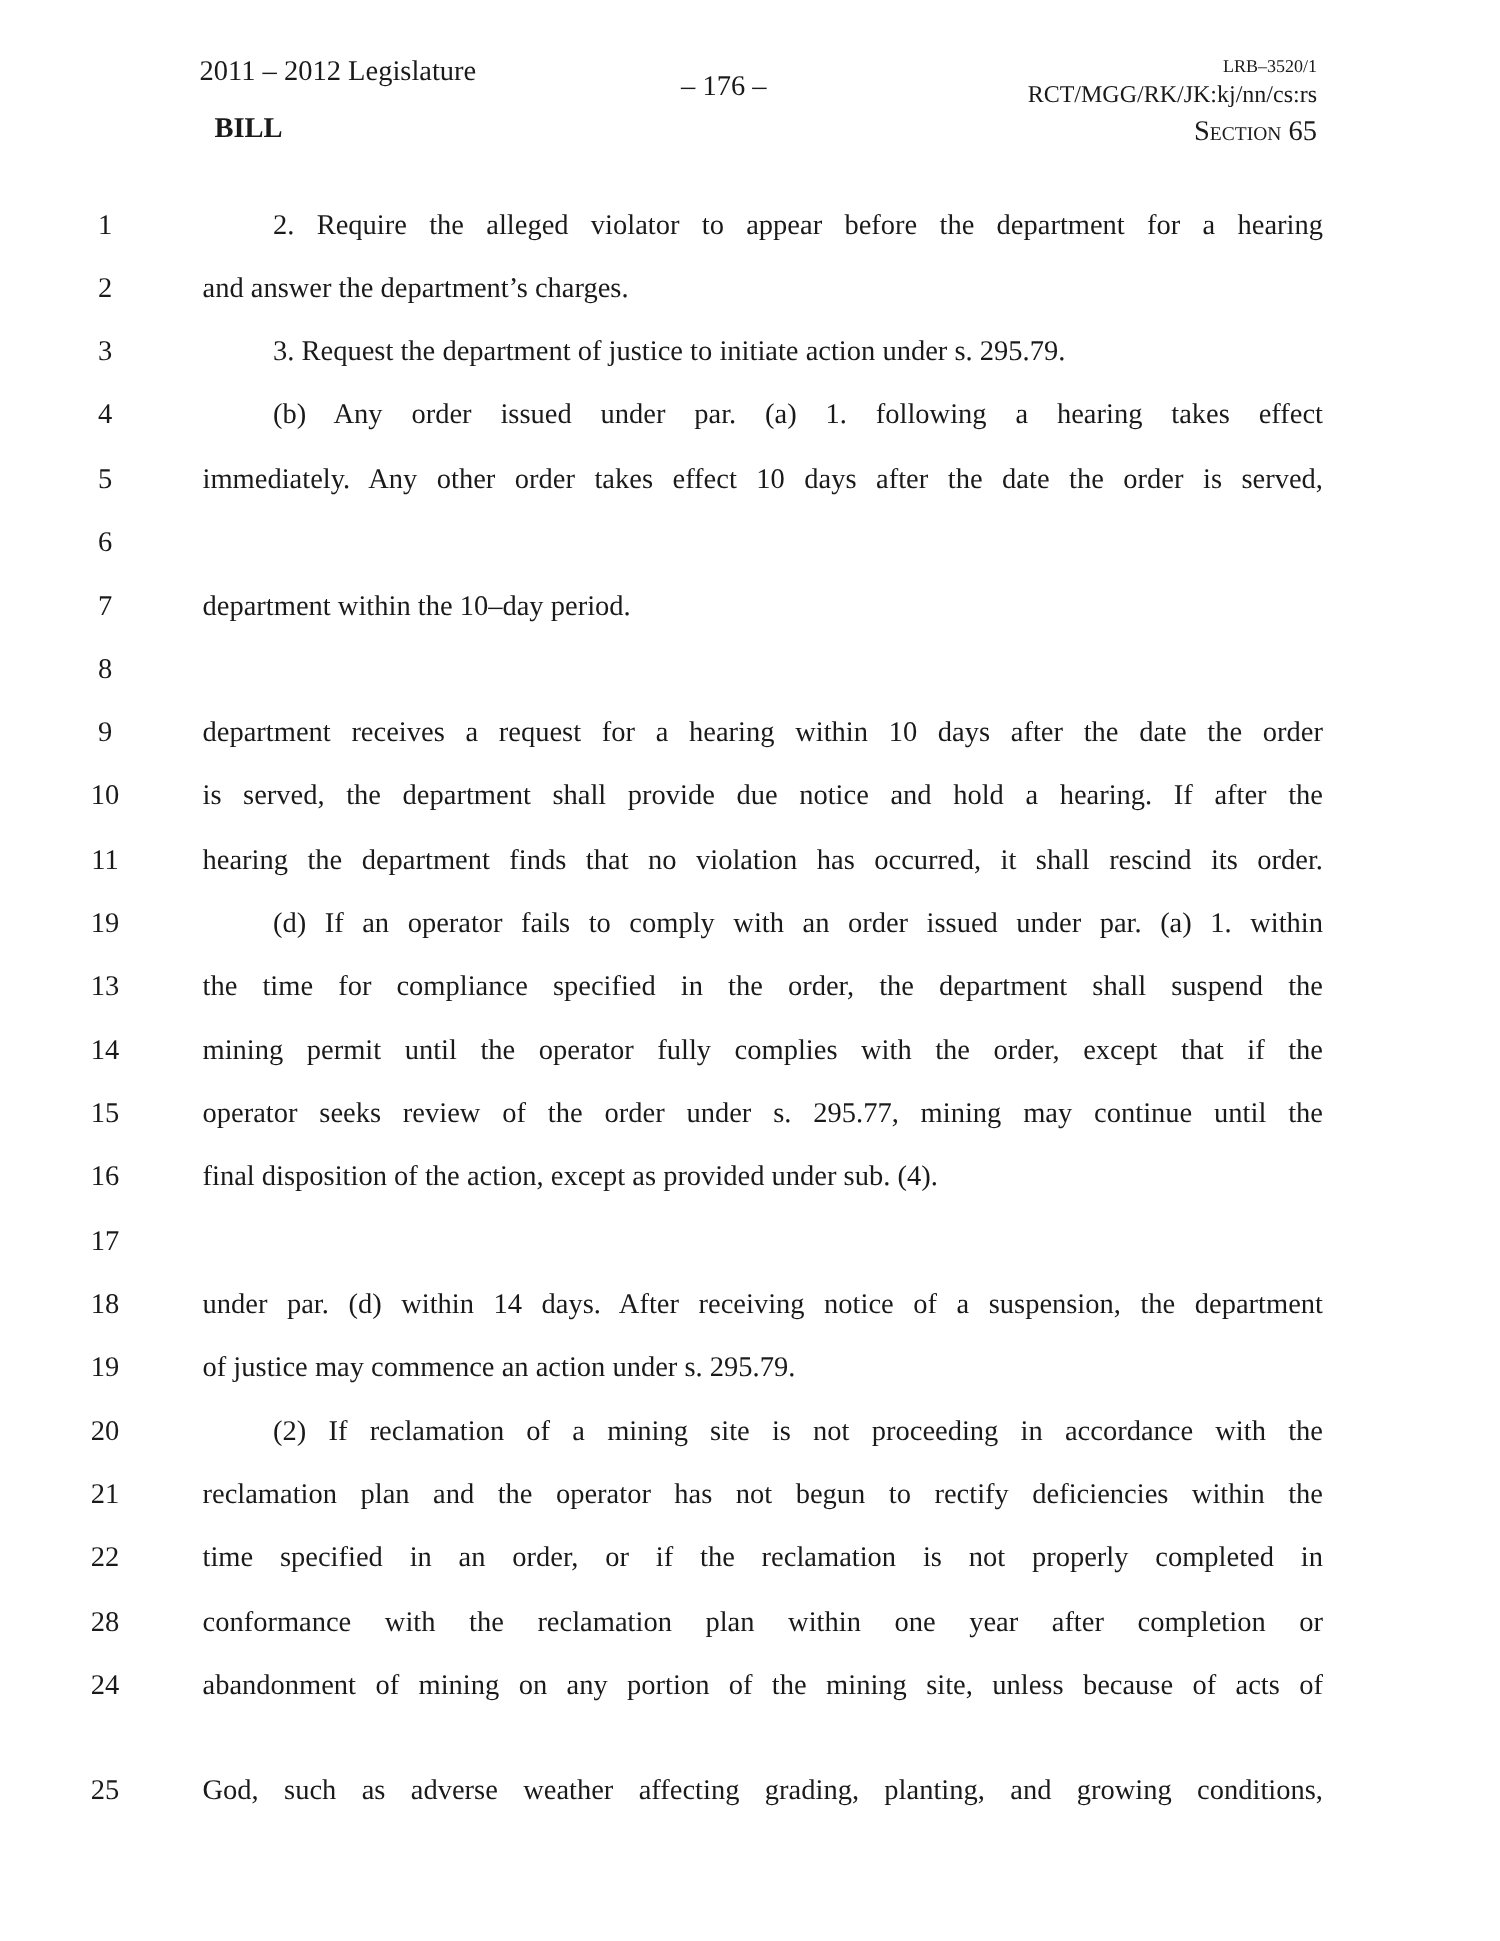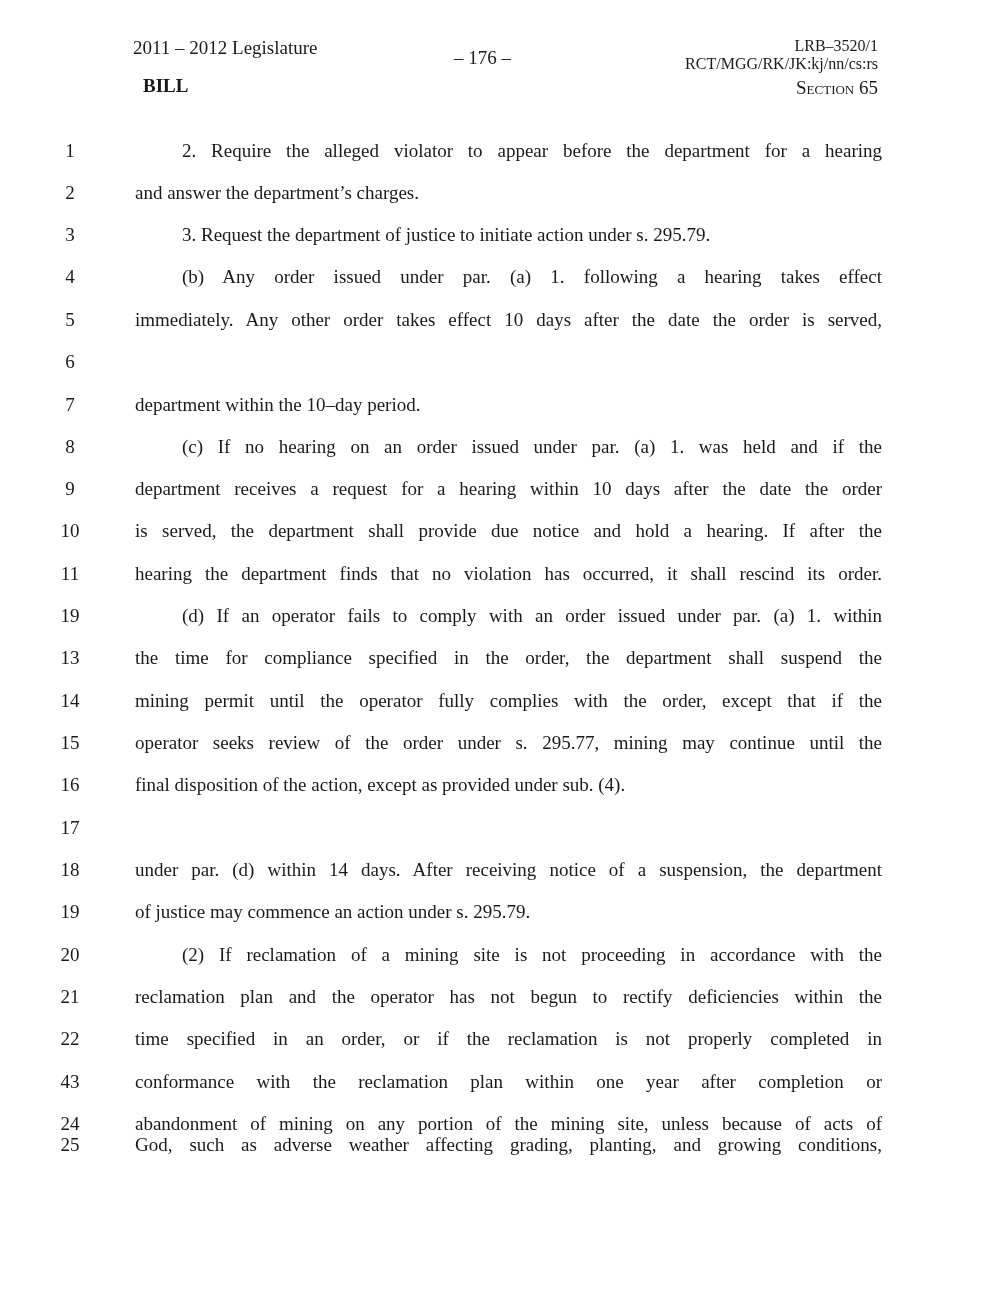--- a/index.html
+++ b/index.html
@@ -1,21 +1,21 @@
 <!DOCTYPE html>
 <html><head>
 <meta charset="utf-8">
 <style>
   html, body { margin: 0; padding: 0; background: #ffffff; }
   body { width: 1000px; height: 1294px; position: relative; overflow: hidden;
          font-family: "Liberation Serif", "DejaVu Serif", serif; color: #1a1a1a; }
   .hdr { position: absolute; font-size: 19px; white-space: nowrap; }
   .hdr-leg { left: 133px; top: 37px; }
   .hdr-page { left: 454px; top: 37px; margin-top: 10px; }
-  .hdr-lrb { right: 122px; top: 37px; font-size: 16px; text-align: center; }
+  .hdr-lrb { right: 122px; top: 37px; font-size: 12px; text-align: center; }
   .hdr-init { right: 122px; top: 55px; font-size: 16px; text-align: left; }
   .hdr-bill { left: 143px; top: 75px; font-weight: bold; font-size: 19px; }
   .hdr-sec { right: 122px; top: 77px; font-size: 19px; font-variant: small-caps; }
   .line { position: absolute; left: 0; width: 1000px; height: 30px; }
   .ln { position: absolute; left: 40px; width: 60px; text-align: center; font-size: 19px; top: 0; }
   .txt { position: absolute; left: 135px; width: 747px; font-size: 19px; top: 0;
          white-space: nowrap; text-align: justify; text-align-last: justify; }
   .txt.indent { left: 182px; width: 700px; }
   .txt.last { text-align-last: left; }
 </style>
@@ -54,21 +54,20 @@
     </div>
   <div class="line" style="top:351px">
       <span class="ln">6</span>
     </div>
   <div class="line" style="top:394px">
       <span class="ln">7</span>
       <span class="txt last">department within the 10–day period.</span>
     </div>
   <div class="line" style="top:436px">
       <span class="ln">8</span>
-      <span class="txt indent">(c)  If no hearing on an order issued under par. (a) 1. was held and if the</span>
     </div>
   <div class="line" style="top:478px">
       <span class="ln">9</span>
       <span class="txt">department receives a request for a hearing within 10 days after the date the order</span>
     </div>
   <div class="line" style="top:520px">
       <span class="ln">10</span>
       <span class="txt">is served, the department shall provide due notice and hold a hearing.  If after the</span>
     </div>
   <div class="line" style="top:563px">
@@ -112,24 +111,24 @@
     </div>
   <div class="line" style="top:986px">
       <span class="ln">21</span>
       <span class="txt">reclamation plan and the operator has not begun to rectify deficiencies within the</span>
     </div>
   <div class="line" style="top:1028px">
       <span class="ln">22</span>
       <span class="txt">time specified in an order, or if the reclamation is not properly completed in</span>
     </div>
   <div class="line" style="top:1071px">
-      <span class="ln">43</span>
+      <span class="ln">28</span>
       <span class="txt">conformance with the reclamation plan within one year after completion or</span>
     </div>
   <div class="line" style="top:1113px">
       <span class="ln">24</span>
       <span class="txt">abandonment of mining on any portion of the mining site, unless because of acts of</span>
     </div>
-  <div class="line" style="top:1134px">
+  <div class="line" style="top:1183px">
       <span class="ln">25</span>
       <span class="txt">God, such as adverse weather affecting grading, planting, and growing conditions,</span>
     </div>
 </div>
 
 </body></html>

